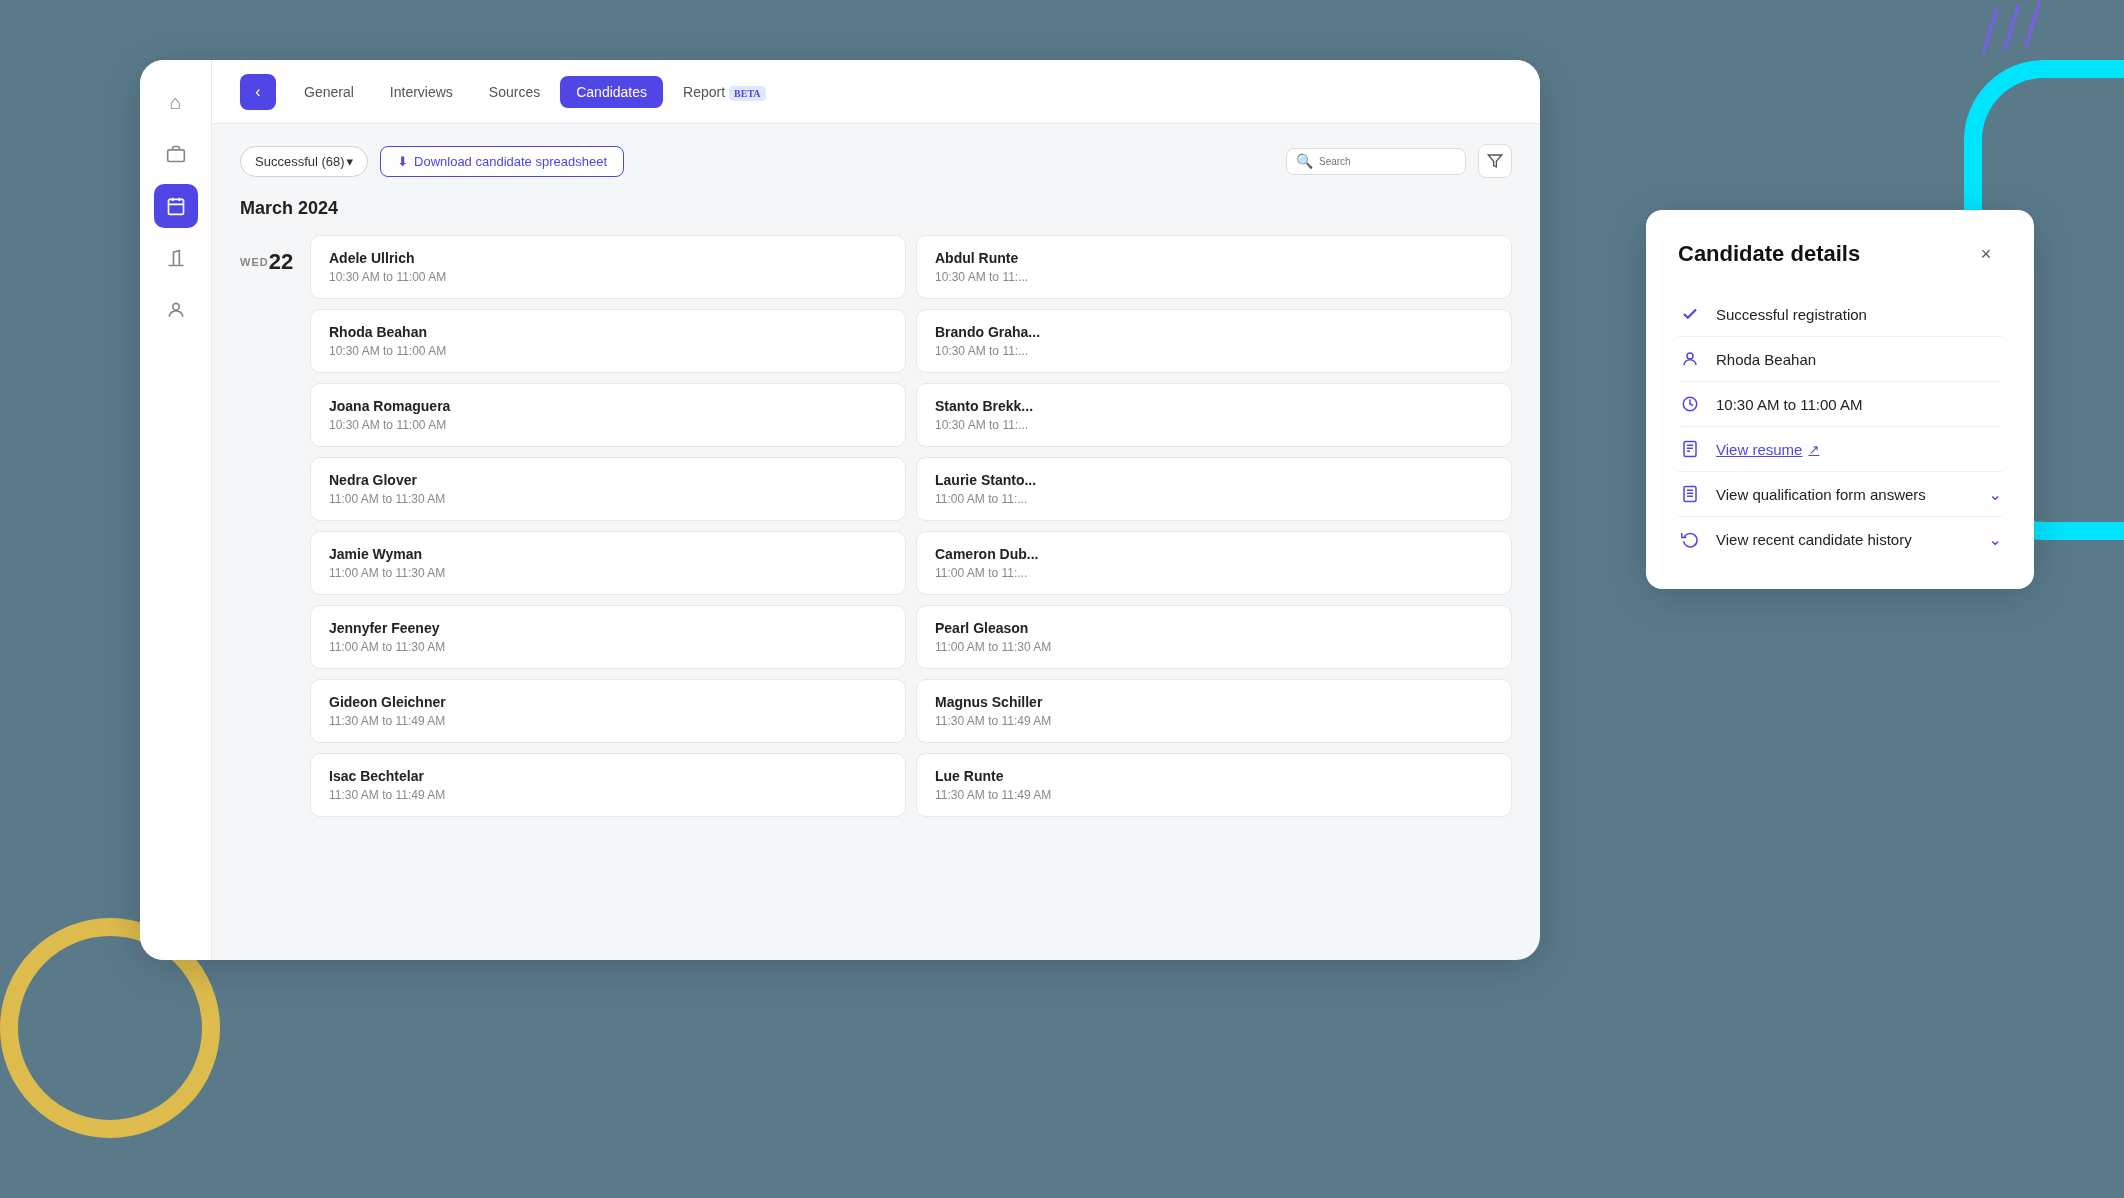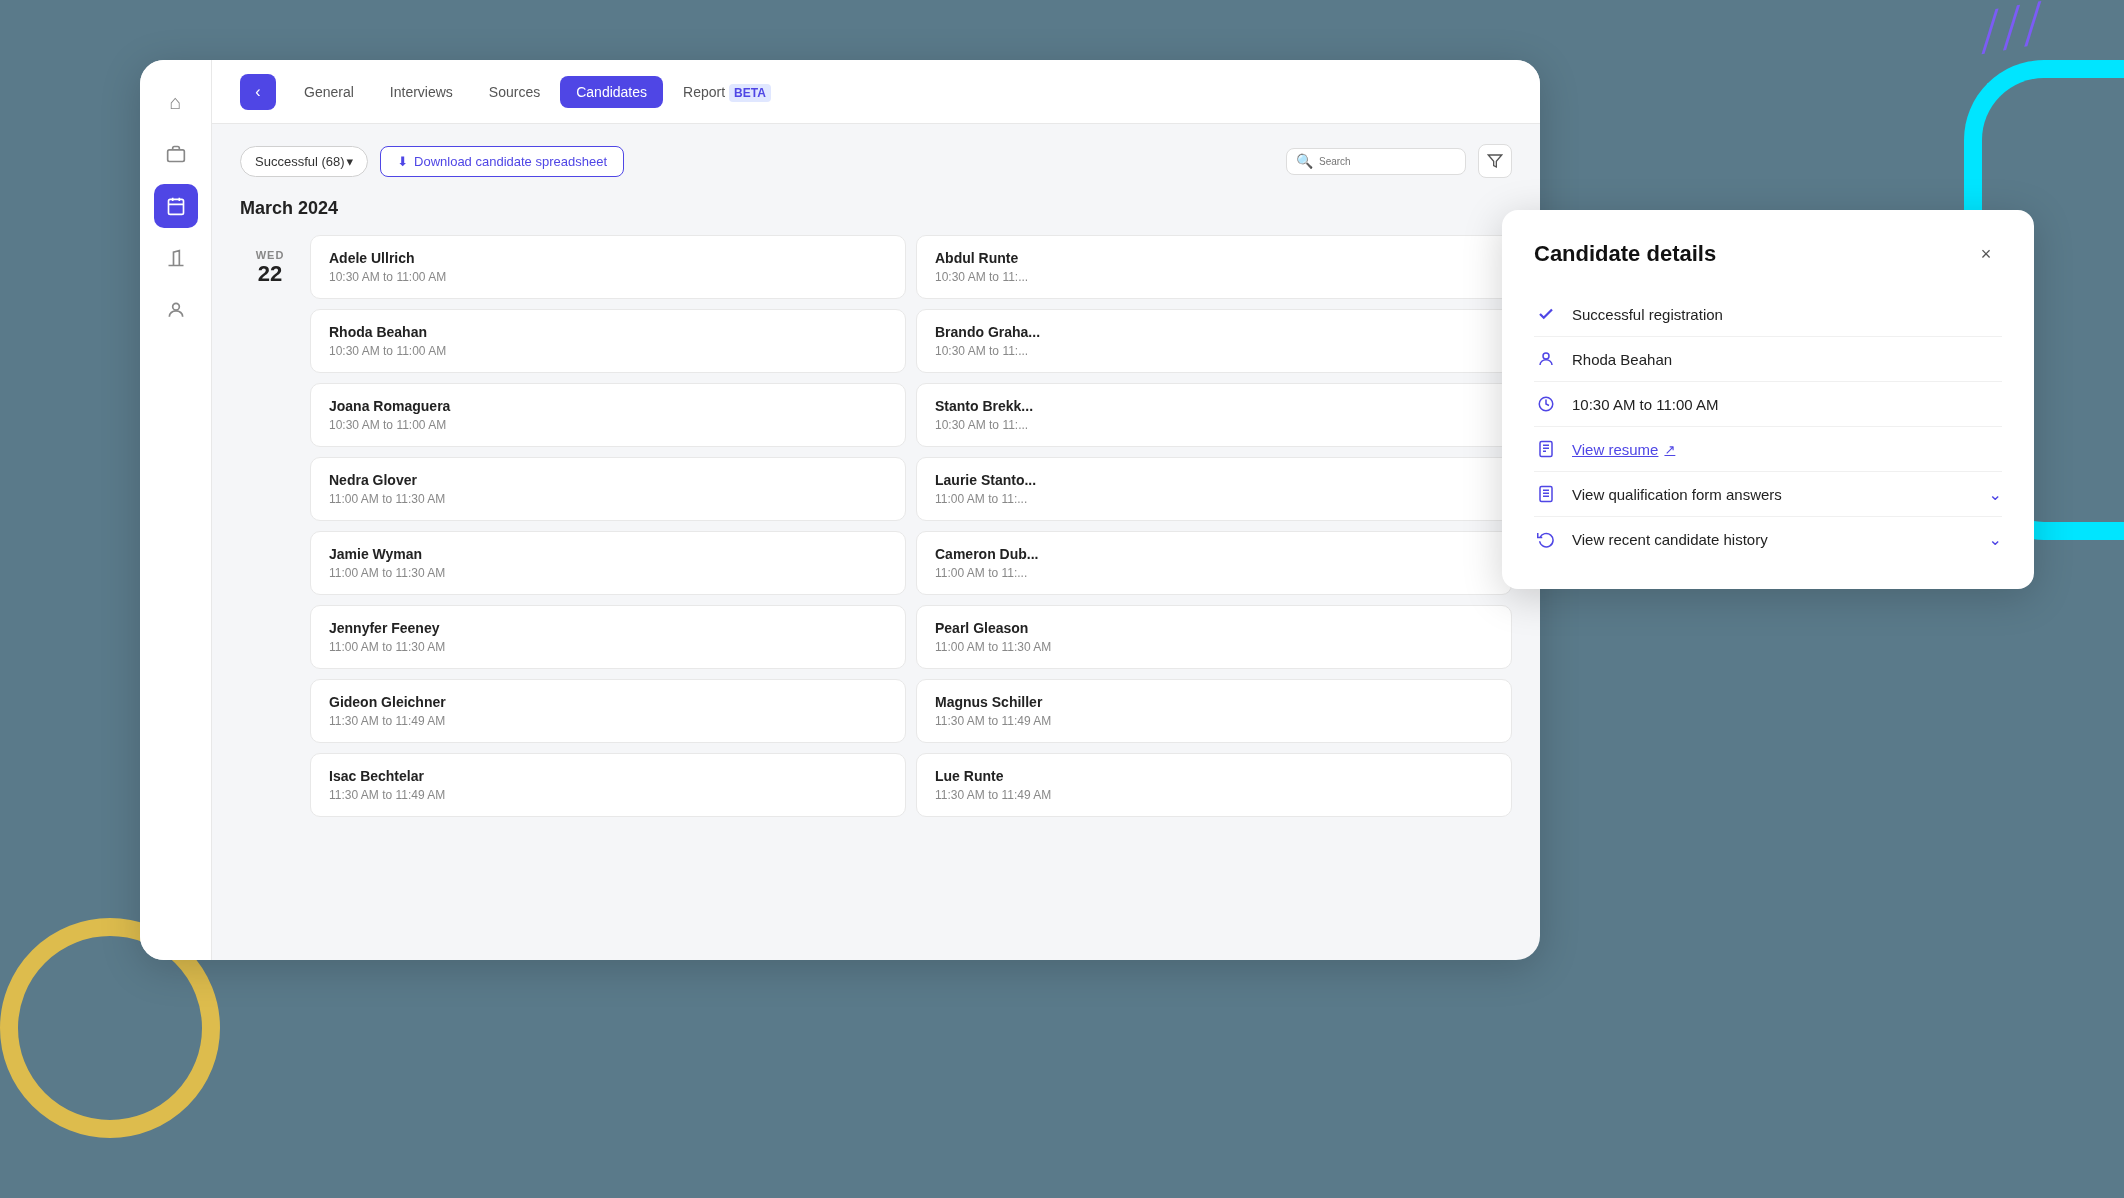--- a/index.html
+++ b/index.html
@@ -125,27 +125,28 @@
       white-space: nowrap;
       border: none;
       background: transparent;
       font-weight: 500;
     }
     .nav-tab.active {
       background: #4f46e5;
       color: #fff;
     }
     .beta-badge {
-      font-size: 12px;
+      font-size: 10px;
       background: #e0e7ff;
       color: #4f46e5;
       padding: 2px 5px;
       border-radius: 4px;
       margin-left: 4px;
       font-weight: 600;
+      font-family: Liberation Serif, serif;
     }
 
     
     .main-content {
       flex: 1;
       padding: 20px 28px;
       overflow-y: auto;
     }
 
     
@@ -235,21 +236,20 @@
     }
     .date-section {
       grid-column: 1 / -1;
       display: grid;
       grid-template-columns: 60px 1fr;
       gap: 10px;
       align-items: start;
     }
     .day-label {
       display: flex;
-      flex-direction: column;
       align-items: center;
       padding-top: 14px;
     }
     .day-label .dow {
       font-size: 11px;
       font-weight: 700;
       color: #888;
       letter-spacing: 1px;
     }
     .day-label .dom {
@@ -279,21 +279,21 @@
     .candidate-time {
       font-size: 12px;
       color: #888;
     }
 
     
     .details-panel {
       position: absolute;
       right: 90px;
       top: 210px;
-      width: 532px;
+      width: 388px;
       background: #fff;
       border-radius: 16px;
       box-shadow: 0 8px 40px rgba(0,0,0,0.18);
       padding: 28px 32px;
       z-index: 100;
     }
     .details-header {
       display: flex;
       align-items: center;
       justify-content: space-between;

